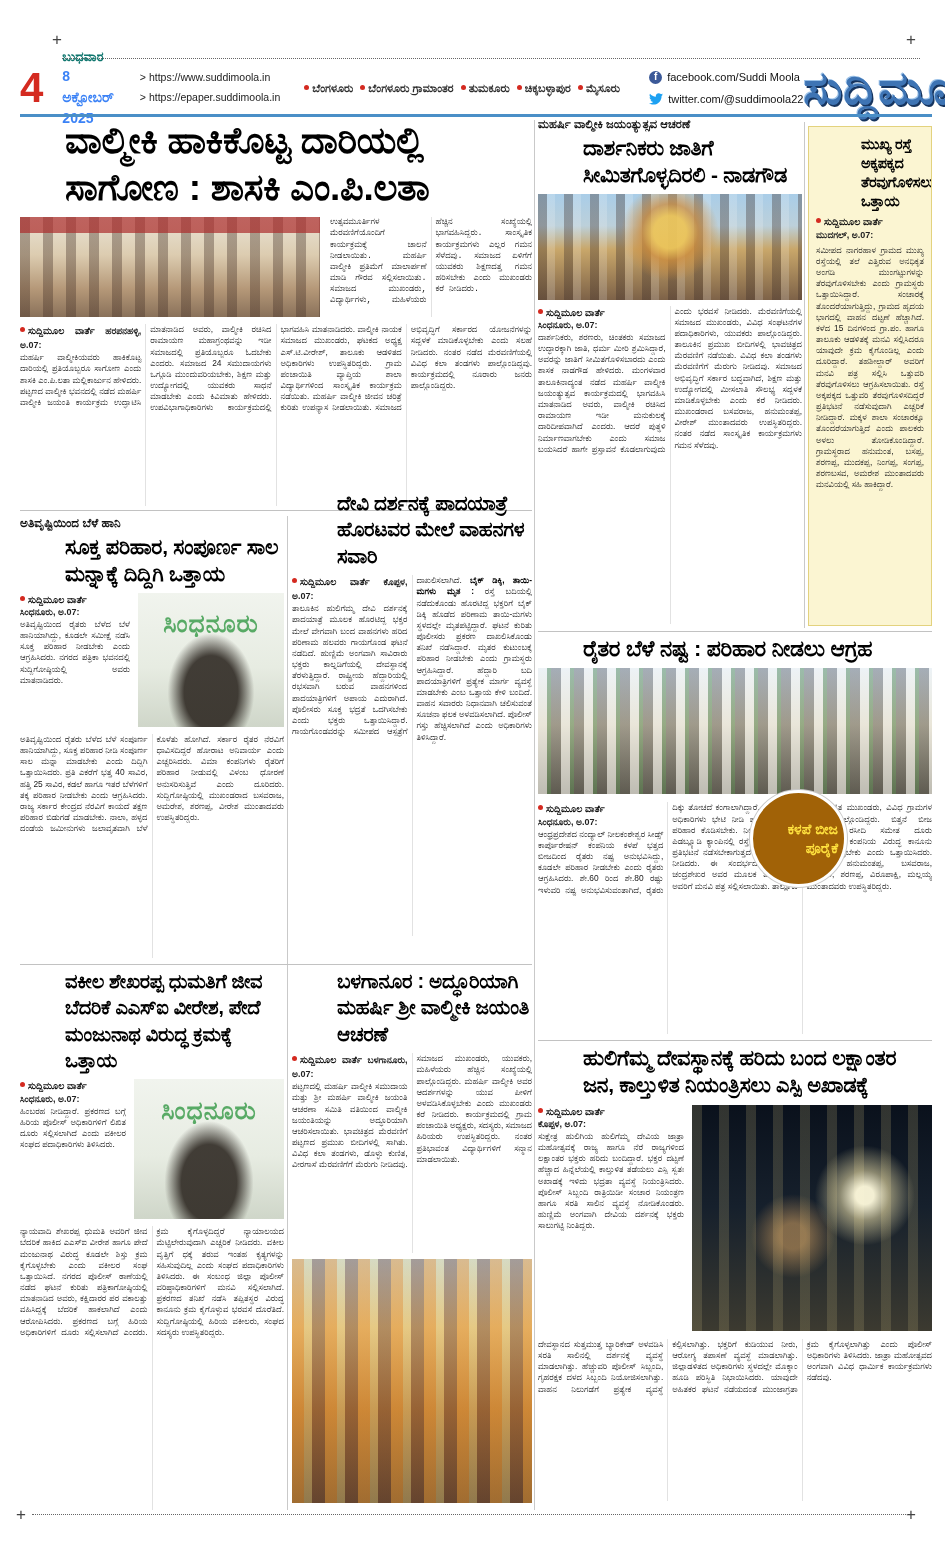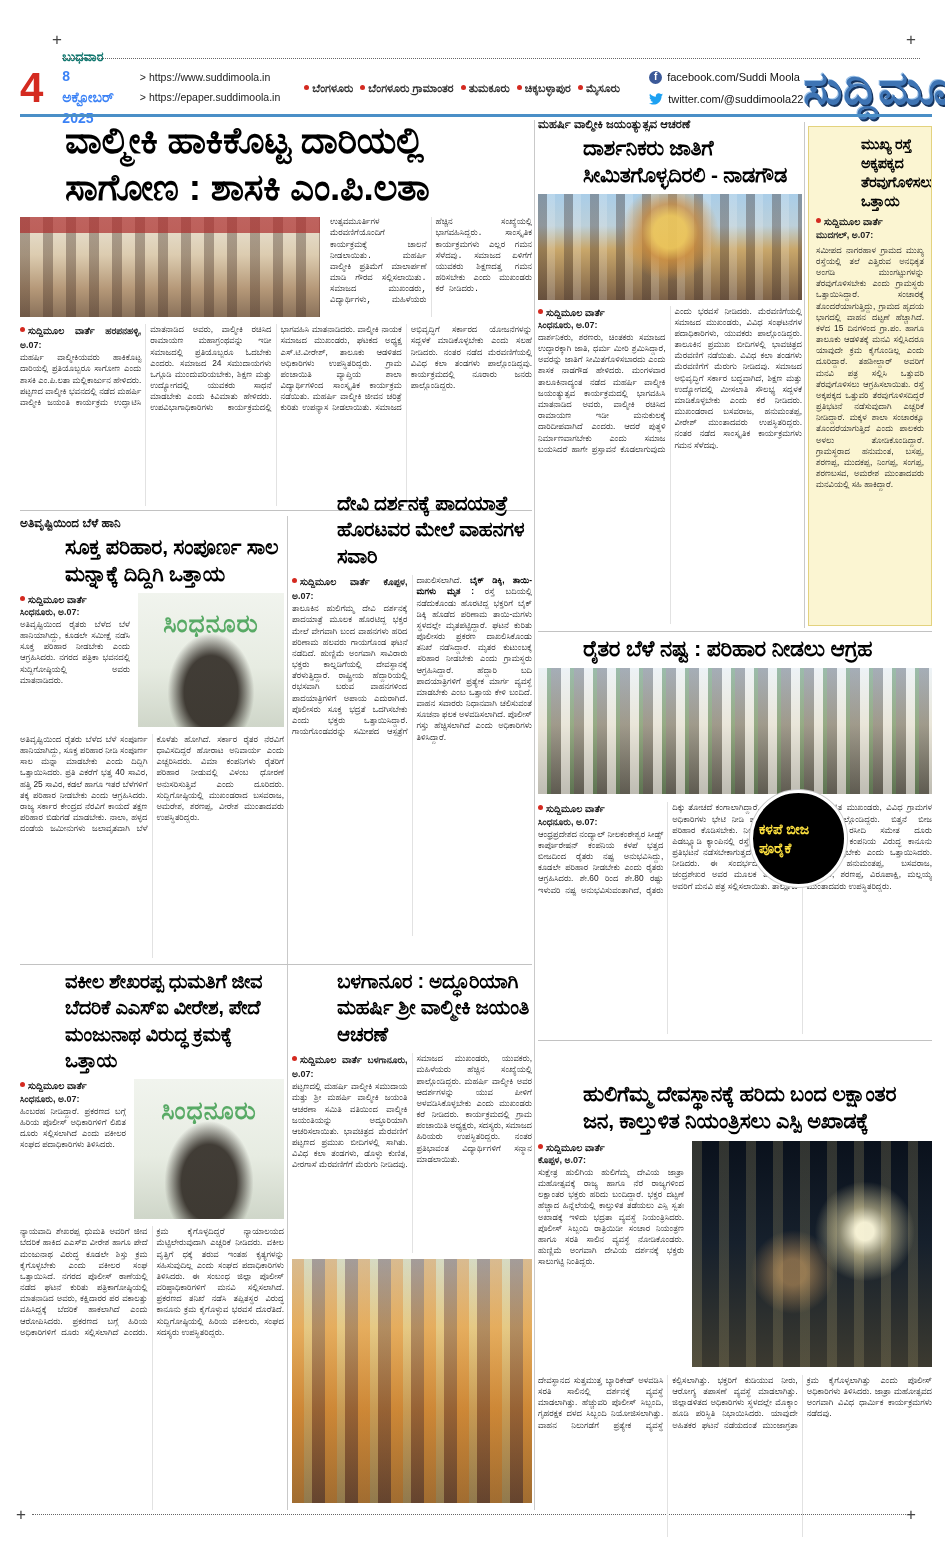--- a/index.html
+++ b/index.html
@@ -63,23 +63,23 @@
        linear-gradient(180deg,#c5d9e6 0%,#dcc08a 28%,#b07b42 62%,#5f4a38 100%);}
   .ph7{background:
        radial-gradient(circle at 72% 40%, rgba(255,250,220,.95) 0 9px, rgba(255,240,180,.5) 25px, rgba(0,0,0,0) 50px),
        radial-gradient(circle at 42% 58%, rgba(255,190,110,.45) 0 13px, rgba(0,0,0,0) 42px),
        repeating-linear-gradient(90deg, rgba(152,142,100,.28) 0 10px, rgba(0,0,0,0) 10px 27px),
        linear-gradient(180deg,#0a111c 0%,#16202c 45%,#2a2e2e 75%,#3c3a30 100%);}
   
   .ybox{background:#fbf5d2;border:1px solid #e3d27e;padding:8px 7px;box-sizing:border-box;}
   .ybox .hl{font-size:14.5px;line-height:1.3;}
   
-  .badge{position:absolute;width:97px;height:97px;border-radius:50%;background:#000000;
+  .badge{position:absolute;width:97px;height:97px;border-radius:50%;background:#a16207;
          border:3px solid #fff;box-shadow:0 0 0 1px #c9c9c9;display:flex;align-items:center;justify-content:center;
-         text-align:left;color:#ffe23f;font-size:14px;font-weight:800;line-height:1.3;padding:6px;box-sizing:border-box;}
+         text-align:right;color:#ffe23f;font-size:14px;font-weight:800;line-height:1.3;padding:6px;box-sizing:border-box;}
 </style>
 </head>
 <body>
 
 <div class="page">
 
   <div class="regmark" style="left:52px;top:30px;">+</div>
   <div class="regmark" style="left:906px;top:30px;">+</div>
   <div class="regmark" style="left:16px;top:1505px;">+</div>
   <div class="regmark" style="left:906px;top:1505px;">+</div>
@@ -160,21 +160,21 @@
     <div class="hl" style="font-size:22px;line-height:1.2;">ರೈತರ ಬೆಳೆ ನಷ್ಟ : ಪರಿಹಾರ ನೀಡಲು ಆಗ್ರಹ</div>
     <div class="ph ph3" style="width:394px;height:126px;margin-top:6px;"></div>
     <div class="bt" style="columns:3;height:232px;margin-top:8px;">
       <span class="by"><i class="rdot"></i><span>ಸುದ್ದಿಮೂಲ ವಾರ್ತೆ</span></span>
       <span class="dl">ಸಿಂಧನೂರು, ಅ.07:</span>
       <span>ಆಂಧ್ರಪ್ರದೇಶದ ನಂದ್ಯಾಲ್ ನೀಲಕಂಠೇಶ್ವರ ಸೀಡ್ಸ್ ಕಾರ್ಪೊರೇಷನ್ ಕಂಪನಿಯ ಕಳಪೆ ಭತ್ತದ ಬೀಜದಿಂದ ರೈತರು ನಷ್ಟ ಅನುಭವಿಸಿದ್ದು, ಕೂಡಲೇ ಪರಿಹಾರ ನೀಡಬೇಕು ಎಂದು ರೈತರು ಆಗ್ರಹಿಸಿದರು. ಶೇ.60 ರಿಂದ ಶೇ.80 ರಷ್ಟು ಇಳುವರಿ ನಷ್ಟ ಅನುಭವಿಸುವಂತಾಗಿದೆ, ರೈತರು ದಿಕ್ಕು ತೋಚದೆ ಕಂಗಾಲಾಗಿದ್ದಾರೆ. ಕೃಷಿ ಇಲಾಖೆ ಅಧಿಕಾರಿಗಳು ಭೇಟಿ ನೀಡಿ ಪರಿಶೀಲನೆ ನಡೆಸಿ ಪರಿಹಾರ ಕೊಡಿಸಬೇಕು. ನಿರ್ಲಕ್ಷ್ಯ ವಹಿಸಿದ್ದಲ್ಲಿ ಪಿಡಬ್ಲ್ಯೂಡಿ ಕ್ಯಾಂಪಿನಲ್ಲಿ ರಸ್ತೆ ಸಂಚಾರ ತಡೆದು ಪ್ರತಿಭಟನೆ ನಡೆಸಬೇಕಾಗುತ್ತದೆ ಎಂದು ಎಚ್ಚರಿಕೆ ನೀಡಿದರು. ಈ ಸಂದರ್ಭದಲ್ಲಿ ಗ್ರೇಡ್-2 ಚಂದ್ರಶೇಖರ ಅವರ ಮೂಲಕ ಮುಖ್ಯಮಂತ್ರಿ ಅವರಿಗೆ ಮನವಿ ಪತ್ರ ಸಲ್ಲಿಸಲಾಯಿತು. ತಾಲ್ಲೂಕು ಘಟಕದ ರೈತ ಮುಖಂಡರು, ವಿವಿಧ ಗ್ರಾಮಗಳ ರೈತರು ಪಾಲ್ಗೊಂಡಿದ್ದರು. ಬಿತ್ತನೆ ಬೀಜ ಖರೀದಿಸಿದ ರಸೀದಿ ಸಮೇತ ದೂರು ಸಲ್ಲಿಸಲಾಗಿದೆ. ಕಂಪನಿಯ ವಿರುದ್ಧ ಕಾನೂನು ಕ್ರಮ ಕೈಗೊಳ್ಳಬೇಕು ಎಂದು ಒತ್ತಾಯಿಸಿದರು. ರೈತರಾದ ಹನುಮಂತಪ್ಪ, ಬಸವರಾಜ, ಅಮರೇಶ, ಶರಣಪ್ಪ, ವಿರೂಪಾಕ್ಷಿ, ಮಲ್ಲಯ್ಯ ಮುಂತಾದವರು ಉಪಸ್ಥಿತರಿದ್ದರು.</span>
     </div>
     <div class="badge" style="left:212px;top:154px;">ಕಳಪೆ ಬೀಜ ಪೂರೈಕೆ</div>
   </div>
 
-  <div class="art" style="left:538px;top:1080px;width:394px;height:466px;">
+  <div class="art" style="left:538px;top:1044px;width:394px;height:466px;">
     <div class="hl" style="font-size:21px;line-height:1.3;">ಹುಲಿಗೆಮ್ಮ ದೇವಸ್ಥಾನಕ್ಕೆ ಹರಿದು ಬಂದ ಲಕ್ಷಾಂತರ ಜನ, ಕಾಲ್ತುಳಿತ ನಿಯಂತ್ರಿಸಲು ಎಸ್ಪಿ ಅಖಾಡಕ್ಕೆ</div>
     <div style="display:flex;margin-top:6px;">
       <div style="width:146px;flex:none;">
         <span class="by"><i class="rdot"></i><span>ಸುದ್ದಿಮೂಲ ವಾರ್ತೆ</span></span>
         <span class="dl">ಕೊಪ್ಪಳ, ಅ.07:</span>
         <div class="bt" style="height:200px;">ಸುಕ್ಷೇತ್ರ ಹುಲಿಗಿಯ ಹುಲಿಗೆಮ್ಮ ದೇವಿಯ ಜಾತ್ರಾ ಮಹೋತ್ಸವಕ್ಕೆ ರಾಜ್ಯ ಹಾಗೂ ನೆರೆ ರಾಜ್ಯಗಳಿಂದ ಲಕ್ಷಾಂತರ ಭಕ್ತರು ಹರಿದು ಬಂದಿದ್ದಾರೆ. ಭಕ್ತರ ದಟ್ಟಣೆ ಹೆಚ್ಚಾದ ಹಿನ್ನೆಲೆಯಲ್ಲಿ ಕಾಲ್ತುಳಿತ ತಡೆಯಲು ಎಸ್ಪಿ ಸ್ವತಃ ಅಖಾಡಕ್ಕೆ ಇಳಿದು ಭದ್ರತಾ ವ್ಯವಸ್ಥೆ ನಿಯಂತ್ರಿಸಿದರು. ಪೊಲೀಸ್ ಸಿಬ್ಬಂದಿ ರಾತ್ರಿಯಿಡೀ ಸಂಚಾರ ನಿಯಂತ್ರಣ ಹಾಗೂ ಸರತಿ ಸಾಲಿನ ವ್ಯವಸ್ಥೆ ನೋಡಿಕೊಂಡರು. ಹುಣ್ಣಿಮೆ ಅಂಗವಾಗಿ ದೇವಿಯ ದರ್ಶನಕ್ಕೆ ಭಕ್ತರು ಸಾಲುಗಟ್ಟಿ ನಿಂತಿದ್ದರು.</div>
       </div>
       <div class="ph ph7" style="width:240px;height:226px;margin-left:8px;"></div>
     </div>
     <div class="bt" style="columns:3;height:162px;margin-top:8px;">ದೇವಸ್ಥಾನದ ಸುತ್ತಮುತ್ತ ಬ್ಯಾರಿಕೇಡ್ ಅಳವಡಿಸಿ ಸರತಿ ಸಾಲಿನಲ್ಲಿ ದರ್ಶನಕ್ಕೆ ವ್ಯವಸ್ಥೆ ಮಾಡಲಾಗಿತ್ತು. ಹೆಚ್ಚುವರಿ ಪೊಲೀಸ್ ಸಿಬ್ಬಂದಿ, ಗೃಹರಕ್ಷಕ ದಳದ ಸಿಬ್ಬಂದಿ ನಿಯೋಜಿಸಲಾಗಿತ್ತು. ವಾಹನ ನಿಲುಗಡೆಗೆ ಪ್ರತ್ಯೇಕ ವ್ಯವಸ್ಥೆ ಕಲ್ಪಿಸಲಾಗಿತ್ತು. ಭಕ್ತರಿಗೆ ಕುಡಿಯುವ ನೀರು, ಆರೋಗ್ಯ ತಪಾಸಣೆ ವ್ಯವಸ್ಥೆ ಮಾಡಲಾಗಿತ್ತು. ಜಿಲ್ಲಾಡಳಿತದ ಅಧಿಕಾರಿಗಳು ಸ್ಥಳದಲ್ಲೇ ಮೊಕ್ಕಾಂ ಹೂಡಿ ಪರಿಸ್ಥಿತಿ ನಿಭಾಯಿಸಿದರು. ಯಾವುದೇ ಅಹಿತಕರ ಘಟನೆ ನಡೆಯದಂತೆ ಮುಂಜಾಗ್ರತಾ ಕ್ರಮ ಕೈಗೊಳ್ಳಲಾಗಿತ್ತು ಎಂದು ಪೊಲೀಸ್ ಅಧಿಕಾರಿಗಳು ತಿಳಿಸಿದರು. ಜಾತ್ರಾ ಮಹೋತ್ಸವದ ಅಂಗವಾಗಿ ವಿವಿಧ ಧಾರ್ಮಿಕ ಕಾರ್ಯಕ್ರಮಗಳು ನಡೆದವು.</div>

